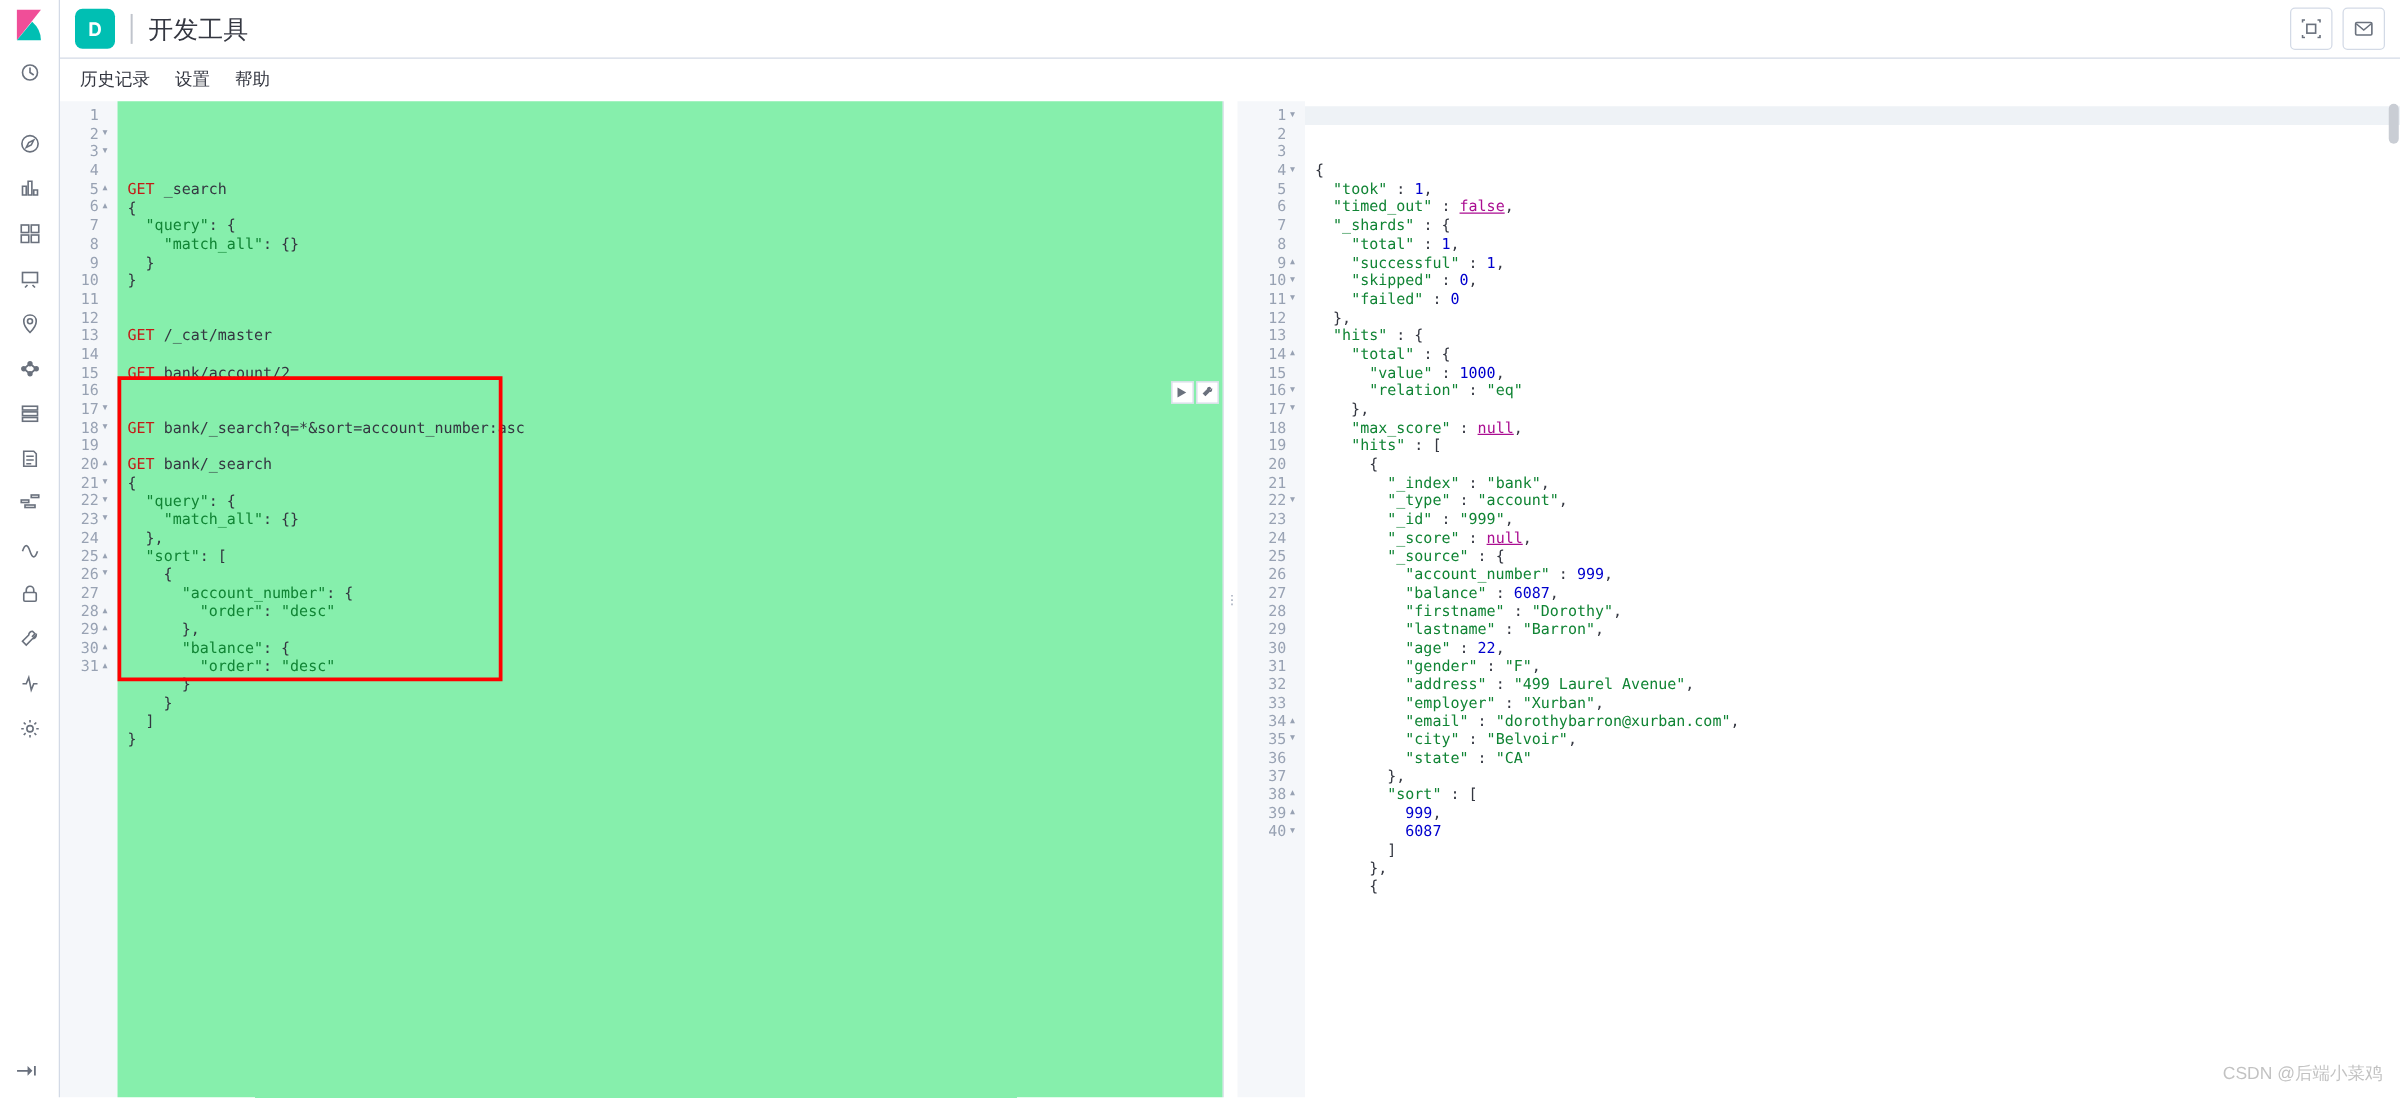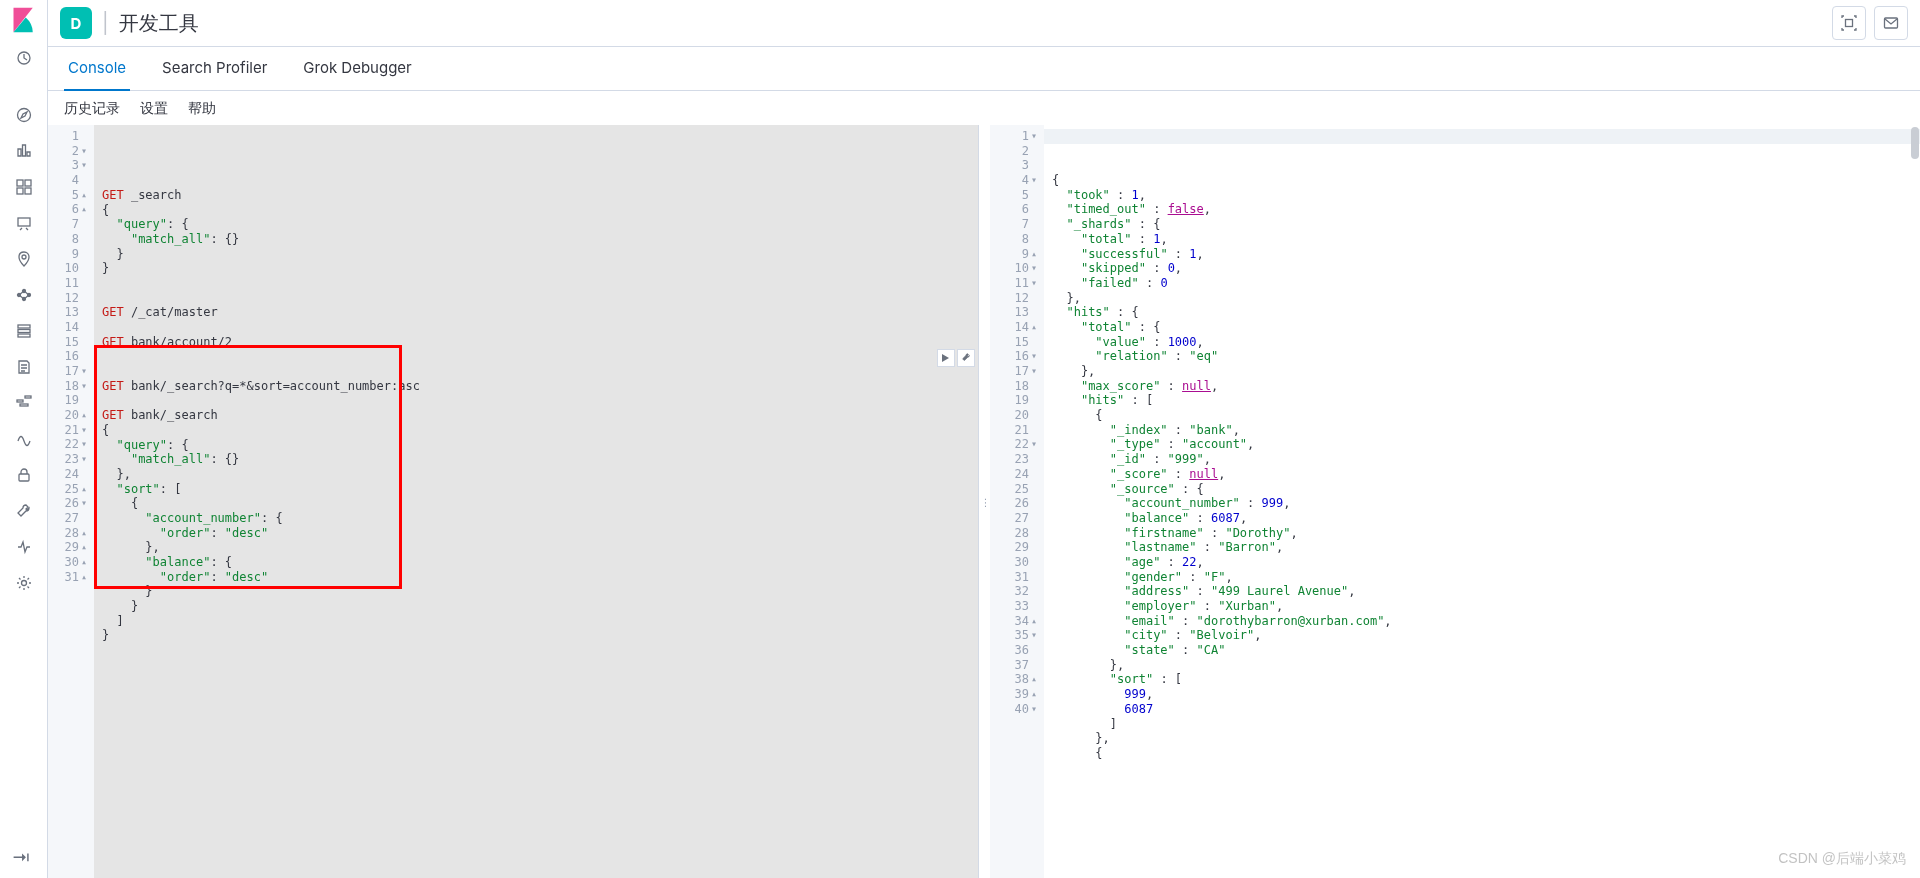--- a/index.html
+++ b/index.html
@@ -37,21 +37,21 @@
 .gutter.r { width:54px; }
 .gln { height:14.7px; }
 .fold { display:inline-block; width:8px; text-align:center; color:#98a2b3; margin-left:1px; font-size:10px; vertical-align:top; }
 .code { flex:1; padding:4px 0 0 8px; font-family:Menlo,Consolas,monospace; font-size:12px; line-height:14.7px; white-space:pre; overflow:hidden; position:relative; color:#343741; }
 .cl { height:14.7px; }
 .kw { color:#c41a16; }
 .st { color:#108434; }
 .num { color:#0000cd; }
 .lit { color:#aa0d91;text-decoration:underline; }
 .key { color:#108434; }
-.pane.left .code { background:#e5e5e5; }
+.pane.left .code { background:#86efac; }
 .active-block { position:absolute; left:0; right:0; background:#eef2f6; z-index:-1; }
 .cursor-line { position:absolute; left:0; right:0; height:14.7px; background:#e1e7ef; z-index:-1; }
 .redbox { position:absolute; border:3px solid #f00; z-index:5; pointer-events:none; }
 .runbtns { position:absolute; display:flex; gap:2px; z-index:6; }
 .runbtns .btn { width:18px; height:18px; border:1px solid #d3dae6; background:#fff; display:flex; align-items:center; justify-content:center; color:#6a717d; }
 .runbtns .btn svg { width:10px; height:10px; fill:currentColor; }
 .scrollbar { position:absolute; right:1px; top:2px; width:8px; background:#c9cdd4; border-radius:4px; }
 
 .watermark { position:fixed; right:14px; bottom:10px; font-size:14px; color:rgba(120,120,120,0.45); font-family:sans-serif; }
 .collapse-btn { position:fixed; left:12px; bottom:10px; color:#69707d; font-size:18px; }
@@ -178,25 +178,20 @@
           </div>
         <div class="ricon">
             <svg viewBox="0 0 16 16">
               <rect x="1.5" y="3" width="13" height="10" rx="1"></rect>
               <path d="M2 4l6 5 6-5"></path>
             </svg>
           </div>
       </div>
     </div>
 
-    <div class="tabsrow">
-      <div class="tab active">Console</div>
-      <div class="tab">Search Profiler</div>
-      <div class="tab">Grok Debugger</div>
-    </div>
 
     <div class="subrow">
       <span class="sublink">历史记录</span>
       <span class="sublink">设置</span>
       <span class="sublink">帮助</span>
     </div>
 
     <div class="editors">
       <div class="pane left">
         <div class="gutter" id="gutter-left">

